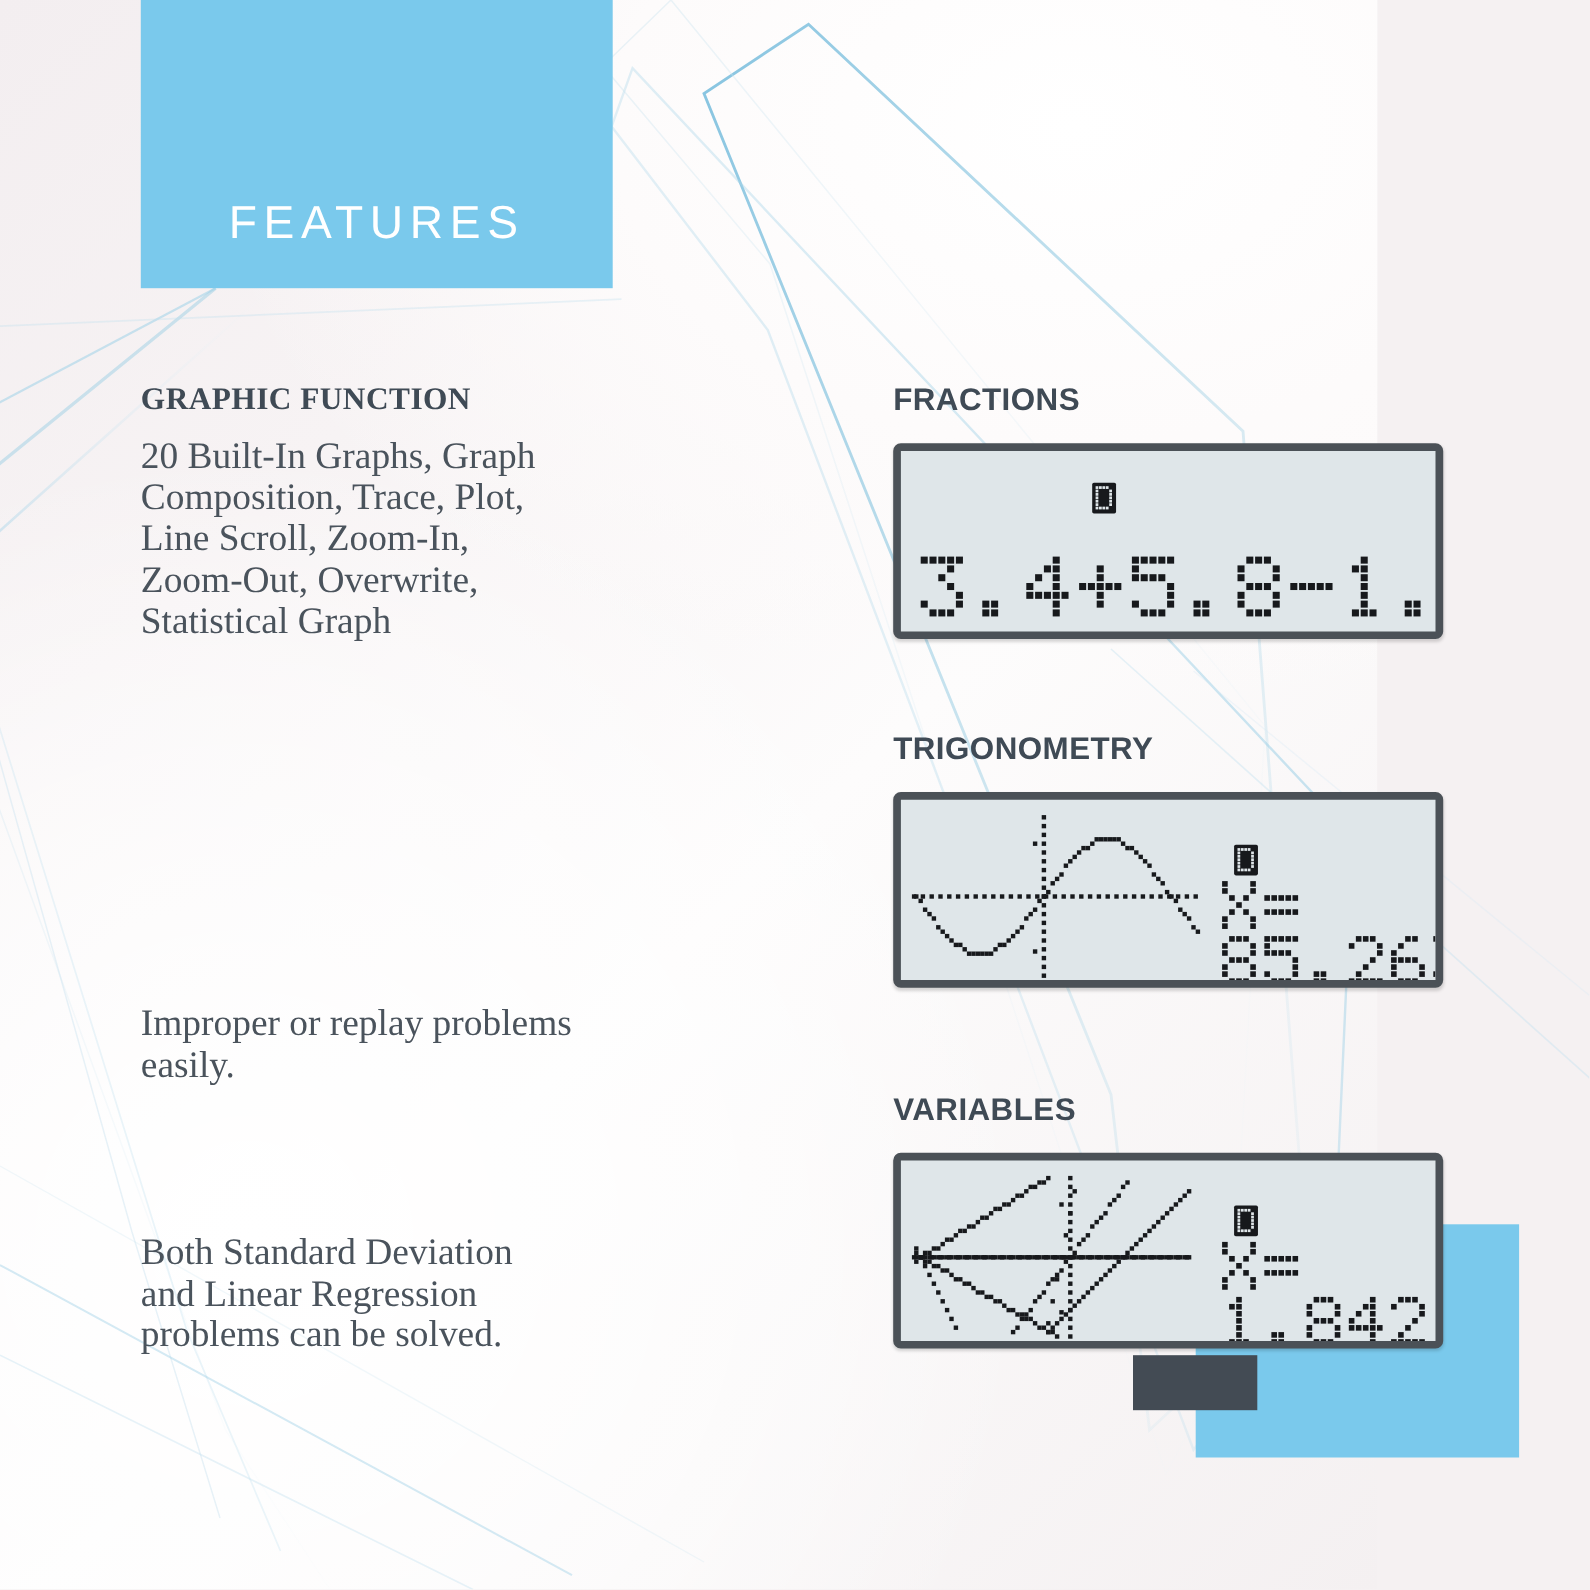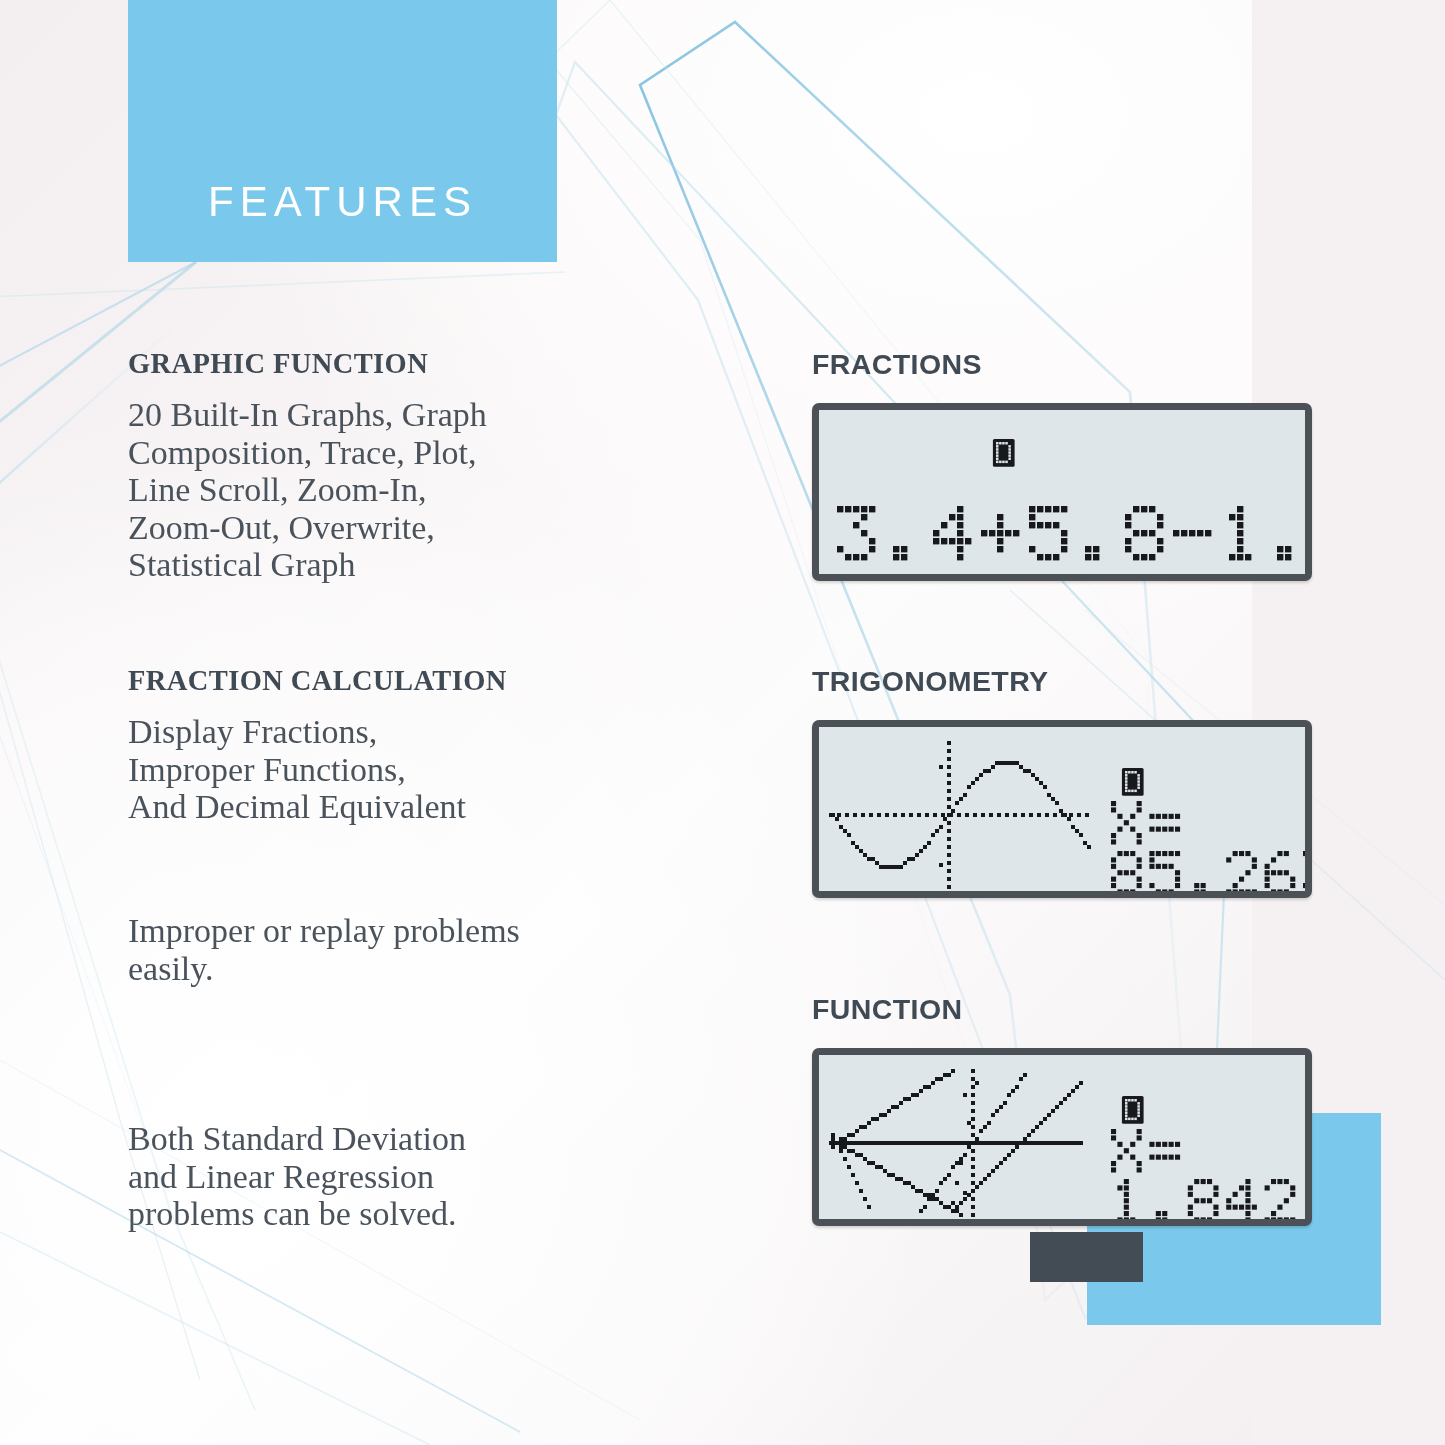--- a/index.html
+++ b/index.html
@@ -122,26 +122,20 @@
 
   <div class="feat" style="top:348px;">
     <h3>GRAPHIC FUNCTION</h3>
     <p>20 Built-In Graphs, Graph
 Composition, Trace, Plot,
 Line Scroll, Zoom-In,
 Zoom-Out, Overwrite,
 Statistical Graph</p>
   </div>
 
-  <div class="feat" style="top:665px;">
-    <h3>FRACTION CALCULATION</h3>
-    <p>Display Fractions,
-Improper Functions,
-And Decimal Equivalent</p>
-  </div>
 
   <div class="feat" style="top:912px;">
     <p>Improper or replay problems
 easily.</p>
   </div>
 
   <div class="feat" style="top:1120px;">
     <p>Both Standard Deviation
 and Linear Regression
 problems can be solved.</p>
@@ -565,21 +559,21 @@
           <rect x="560.7999999999998" y="156" width="5.1000000000000005" height="5.1000000000000005" fill="#17191c"></rect>
           <rect x="586.3999999999999" y="156" width="5.1000000000000005" height="5.1000000000000005" fill="#17191c"></rect>
           <rect x="567.1999999999998" y="162.4" width="5.1000000000000005" height="5.1000000000000005" fill="#17191c"></rect>
           <rect x="573.5999999999998" y="162.4" width="5.1000000000000005" height="5.1000000000000005" fill="#17191c"></rect>
           <rect x="579.9999999999999" y="162.4" width="5.1000000000000005" height="5.1000000000000005" fill="#17191c"></rect>
         </svg>
     </div>
   </div>
 
   <div class="calc" style="left:812px; top:993px;">
-    <h3>FUNCTION</h3>
+    <h3>VARIABLES</h3>
     <div class="lcd" style="width:500px;height:178px;">
       <svg id="lcd2" viewBox="0 0 486 164" width="486" height="164">
           <rect x="10" y="86" width="4" height="4" fill="#17191c"></rect>
           <rect x="18" y="86" width="4" height="4" fill="#17191c"></rect>
           <rect x="26" y="86" width="4" height="4" fill="#17191c"></rect>
           <rect x="34" y="86" width="4" height="4" fill="#17191c"></rect>
           <rect x="42" y="86" width="4" height="4" fill="#17191c"></rect>
           <rect x="50" y="86" width="4" height="4" fill="#17191c"></rect>
           <rect x="58" y="86" width="4" height="4" fill="#17191c"></rect>
           <rect x="66" y="86" width="4" height="4" fill="#17191c"></rect>

